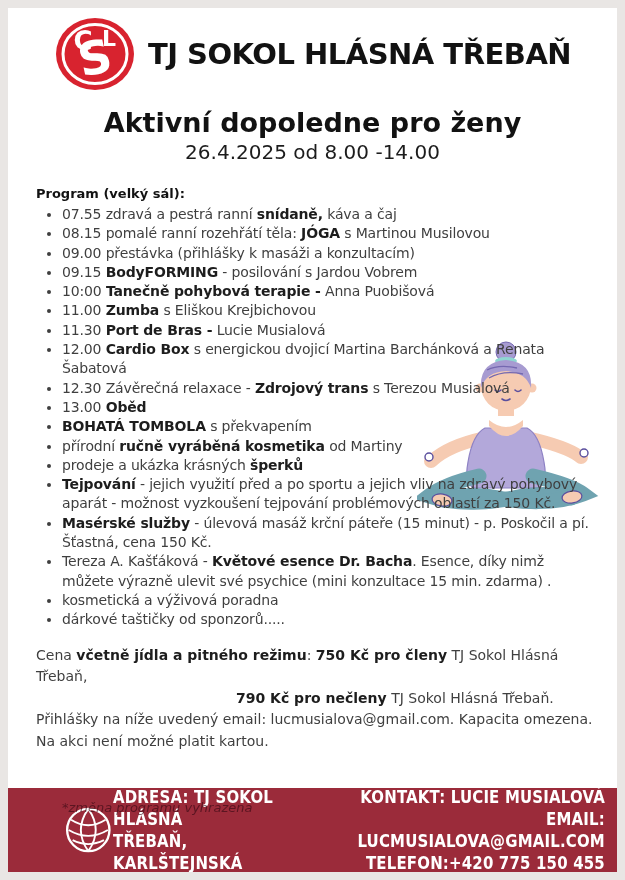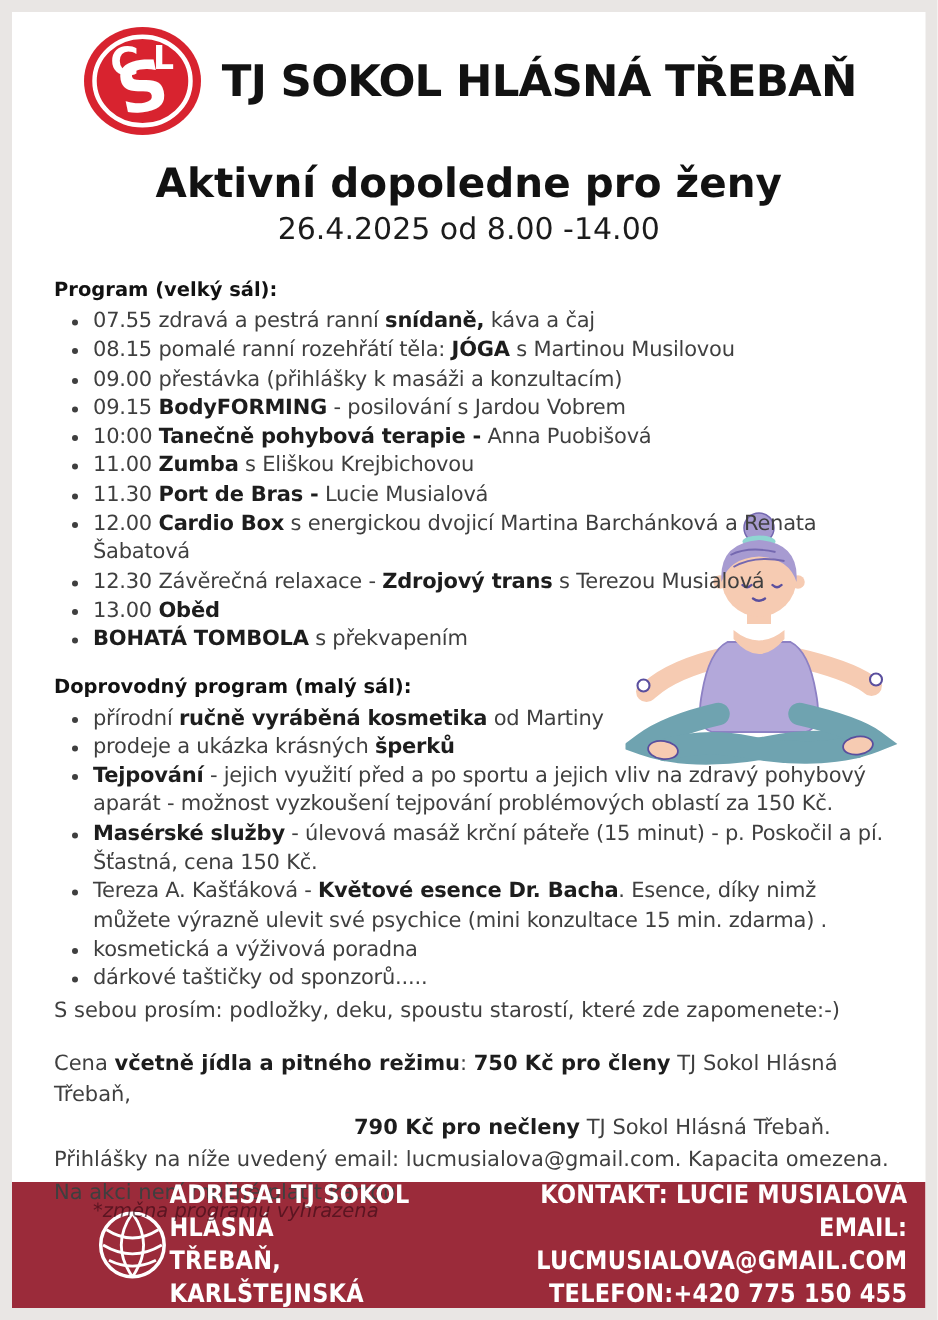--- a/index.html
+++ b/index.html
@@ -208,33 +208,31 @@
         <li><span>11.00 </span><strong>Zumba</strong><span> s Eliškou Krejbichovou</span></li>
         <li><span>11.30 </span><strong>Port de Bras -</strong><span> Lucie Musialová</span></li>
         <li><span>12.00 </span><strong>Cardio Box</strong><span> s energickou dvojicí Martina Barchánková a Renata Šabatová</span></li>
         <li><span>12.30 Závěrečná relaxace - </span><strong>Zdrojový trans</strong><span> s Terezou Musialová</span></li>
         <li><span>13.00 </span><strong>Oběd</strong></li>
         <li><strong>BOHATÁ TOMBOLA</strong><span> s překvapením</span></li>
       </ul>
   </section>
 
   <section>
-    <h2 class="section-heading side-heading">Doprovodný program (malý sál):</h2>
     <ul class="agenda">
         <li><span>přírodní </span><strong>ručně vyráběná kosmetika</strong><span> od Martiny</span></li>
         <li><span>prodeje a ukázka krásných </span><strong>šperků</strong></li>
         <li><strong>Tejpování</strong><span> - jejich využití před a po sportu a jejich vliv na zdravý pohybový aparát - možnost vyzkoušení tejpování problémových oblastí za 150 Kč.</span></li>
         <li><strong>Masérské služby</strong><span> - úlevová masáž krční páteře (15 minut) - p. Poskočil a pí. Šťastná, cena 150 Kč.</span></li>
         <li><span>Tereza A. Kašťáková - </span><strong>Květové esence Dr. Bacha</strong><span>. Esence, díky nimž můžete výrazně ulevit své psychice (mini konzultace 15 min. zdarma) .</span></li>
         <li><span>kosmetická a výživová poradna</span></li>
         <li><span>dárkové taštičky od sponzorů.....</span></li>
       </ul>
   </section>
 
-  <p class="bring-note">S sebou prosím: podložky, deku, spoustu starostí, které zde zapomenete:-)</p>
 
   <div class="pricing">
     <p class="rich"><span>Cena </span><strong>včetně jídla a pitného režimu</strong><span>: </span><strong>750 Kč pro členy</strong><span> TJ Sokol Hlásná Třebaň,</span></p>
     <p class="rich indent"><strong>790 Kč pro nečleny</strong><span> TJ Sokol Hlásná Třebaň.</span></p>
     <p>Přihlášky na níže uvedený email: lucmusialova@gmail.com. Kapacita omezena.</p>
     <p>Na akci není možné platit kartou.</p>
   </div>
 
   <footer class="footer">
     <span class="footer-disclaimer">*změna programu vyhrazena</span>

